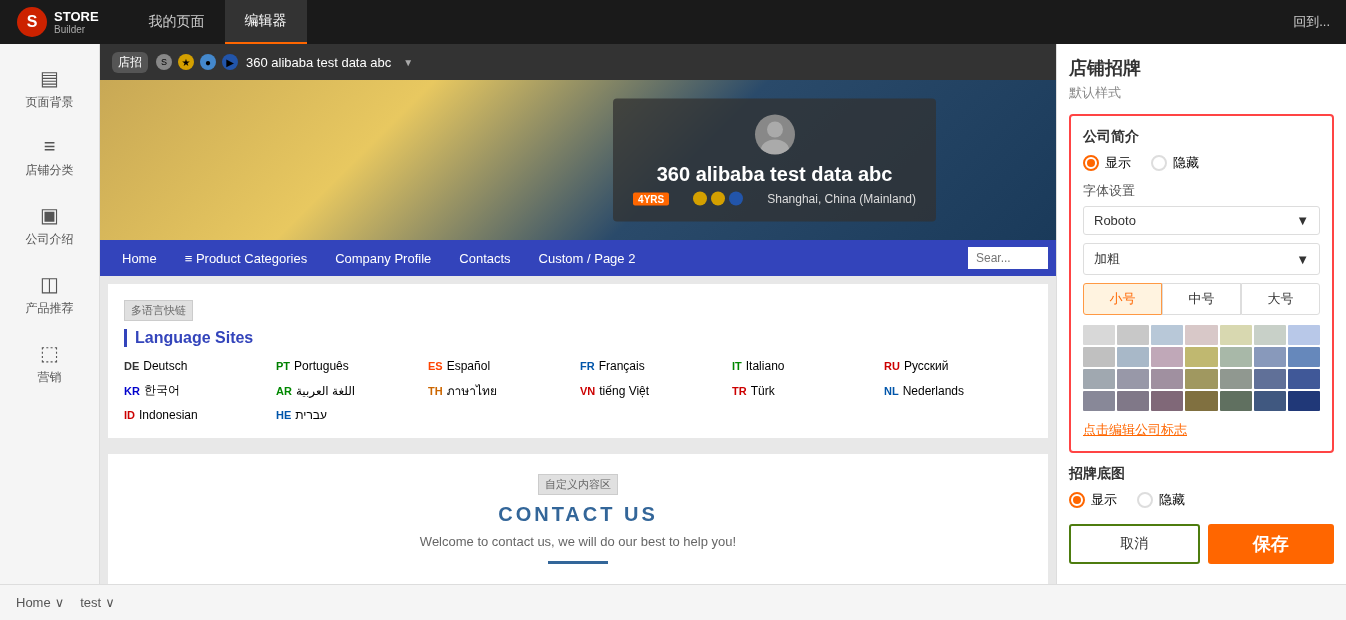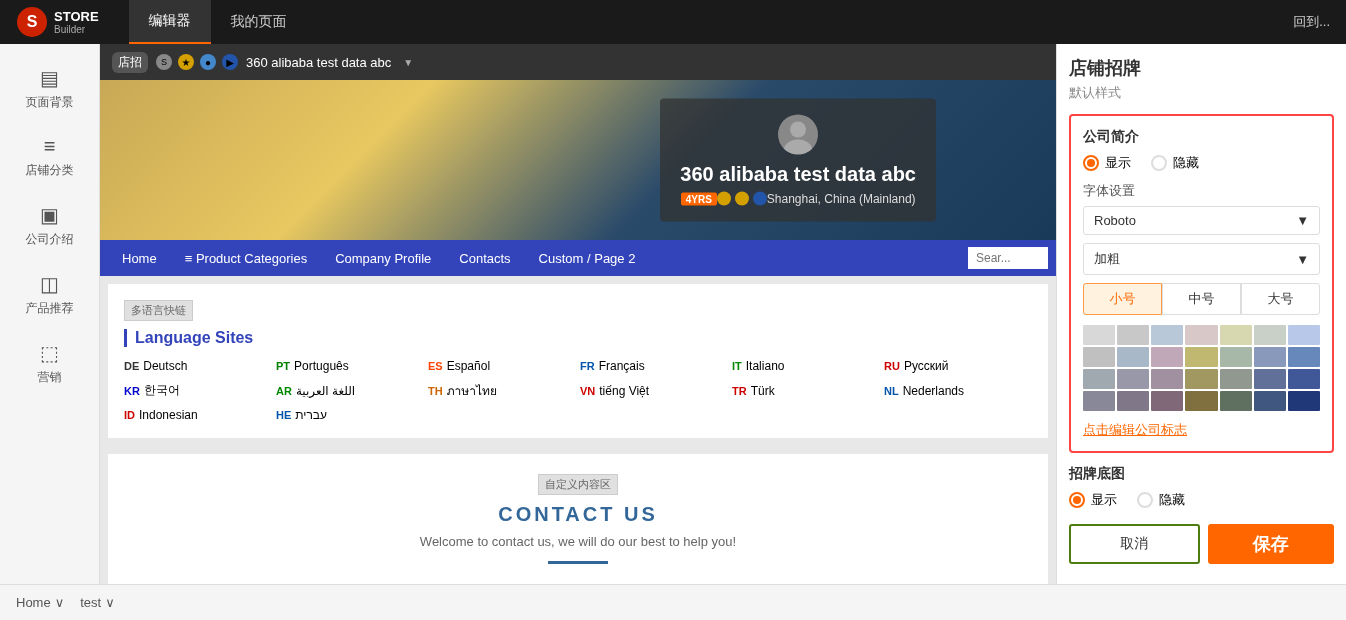--- a/index.html
+++ b/index.html
@@ -163,21 +163,21 @@
     .banner-title {
       font-size: 20px;
       font-weight: bold;
       color: white;
       margin-bottom: 6px;
     }
     .banner-meta {
       display: flex;
       align-items: center;
       justify-content: center;
-      gap: 0;
+      gap: 24px;
       font-size: 12px;
     }
     .badge-4yrs {
       background: #ff6600;
       color: white;
       padding: 1px 5px;
       border-radius: 2px;
       font-size: 10px;
       font-weight: bold;
     }
@@ -512,22 +512,22 @@
     <svg class="logo-icon" viewBox="0 0 32 32">
       <circle cx="16" cy="16" r="15" fill="#cc2200"></circle>
       <text x="16" y="21" text-anchor="middle" fill="white" font-size="16" font-weight="bold">S</text>
     </svg>
     <div>
       <div style="color:white;font-size:13px;font-weight:bold;">STORE</div>
       <div style="color:#aaa;font-size:10px;">Builder</div>
     </div>
   </div>
   <div class="nav-links">
+    <div class="nav-link">我的页面</div>
     <div class="nav-link active">编辑器</div>
-    <div class="nav-link">我的页面</div>
   </div>
   <div class="nav-right">回到...</div>
 </div>
 
 <div class="main-layout">
 
   <div class="left-sidebar">
     <div class="sidebar-item">
       <span class="s-icon">▤</span>
       <span>页面背景</span>

